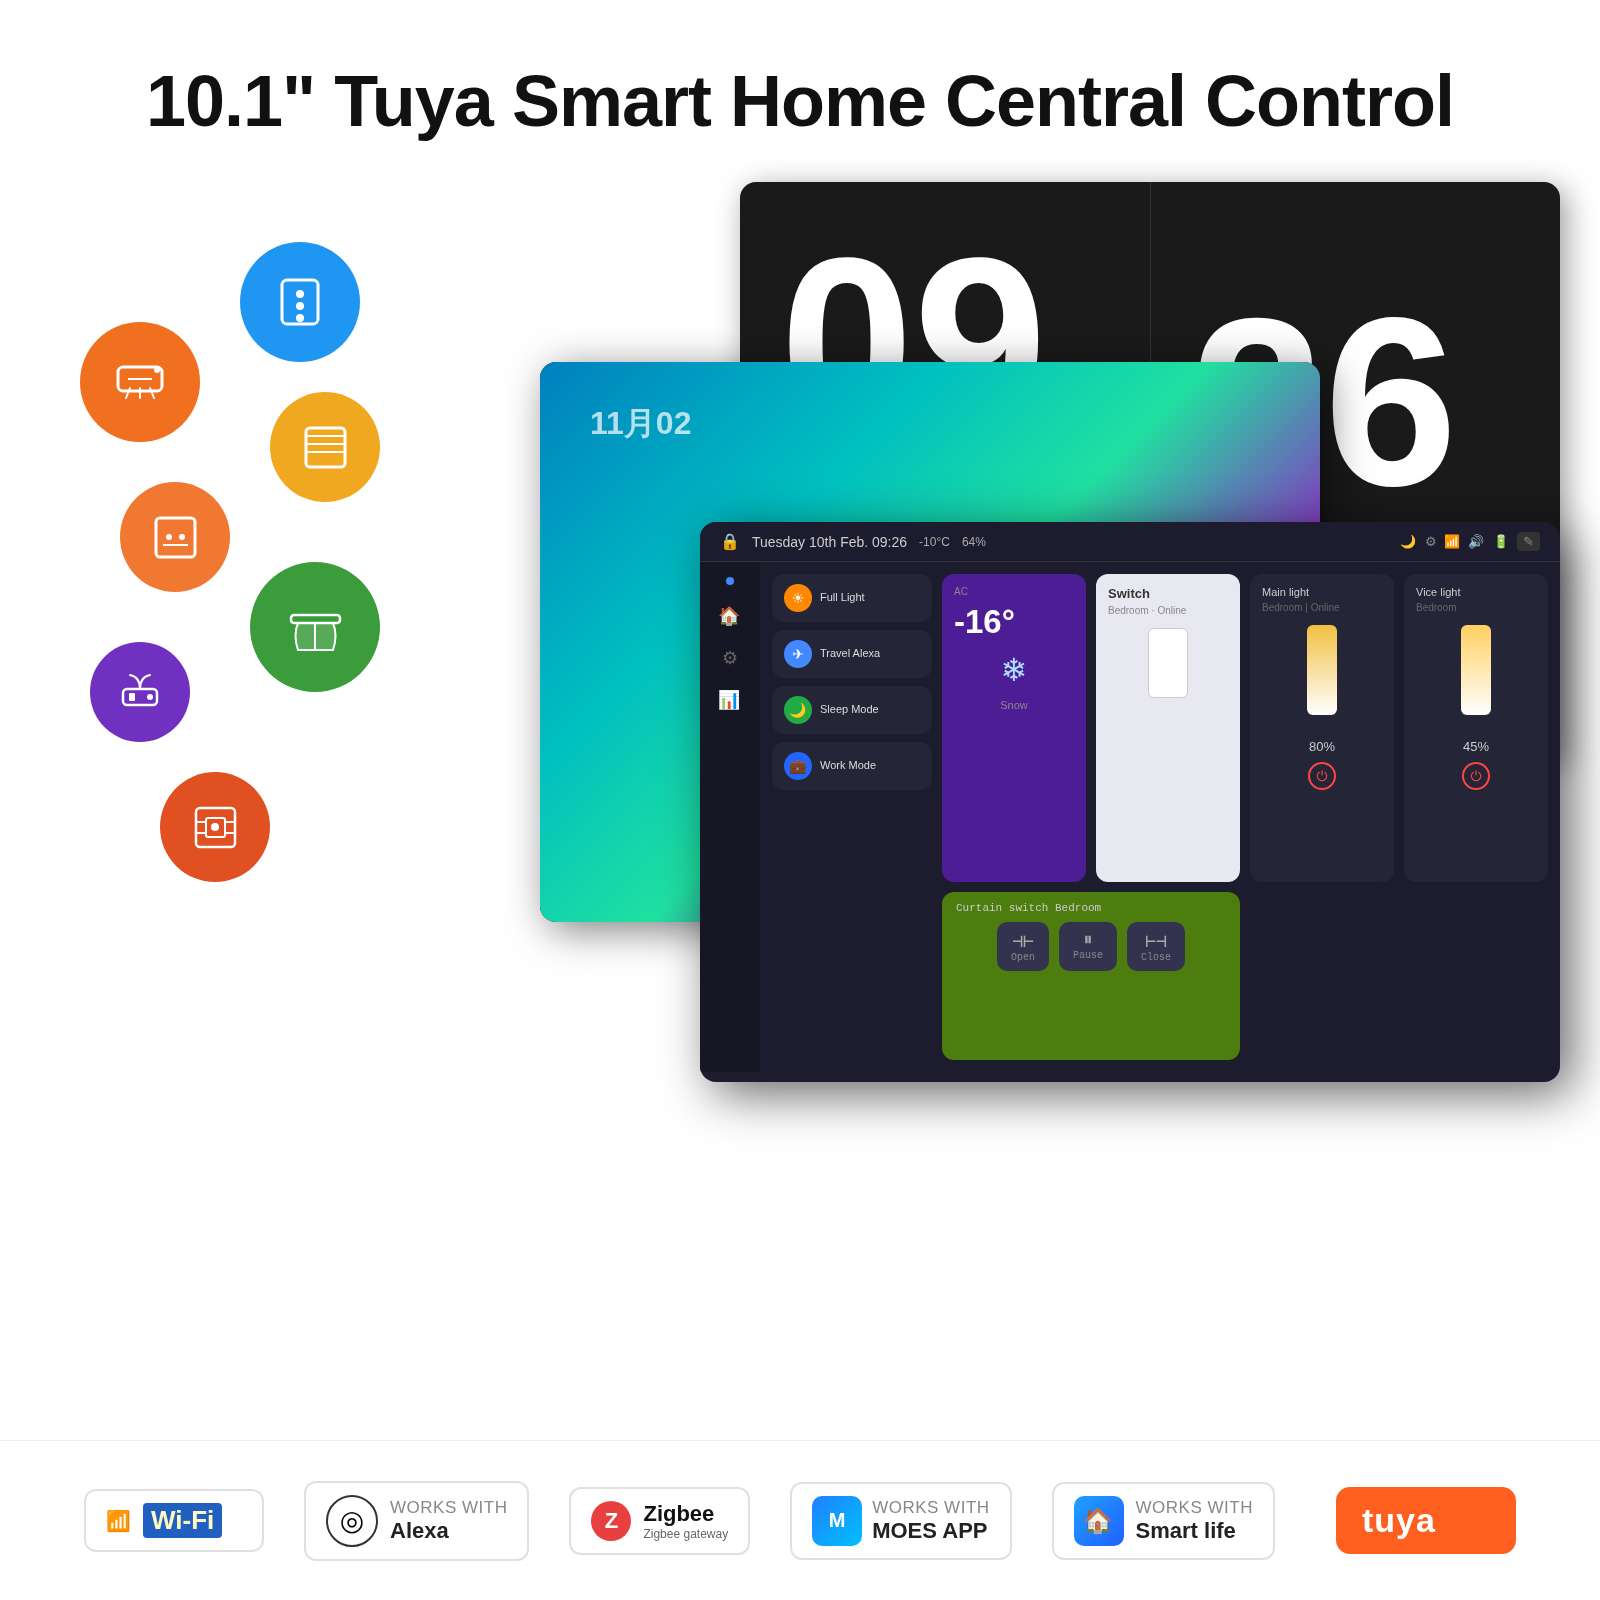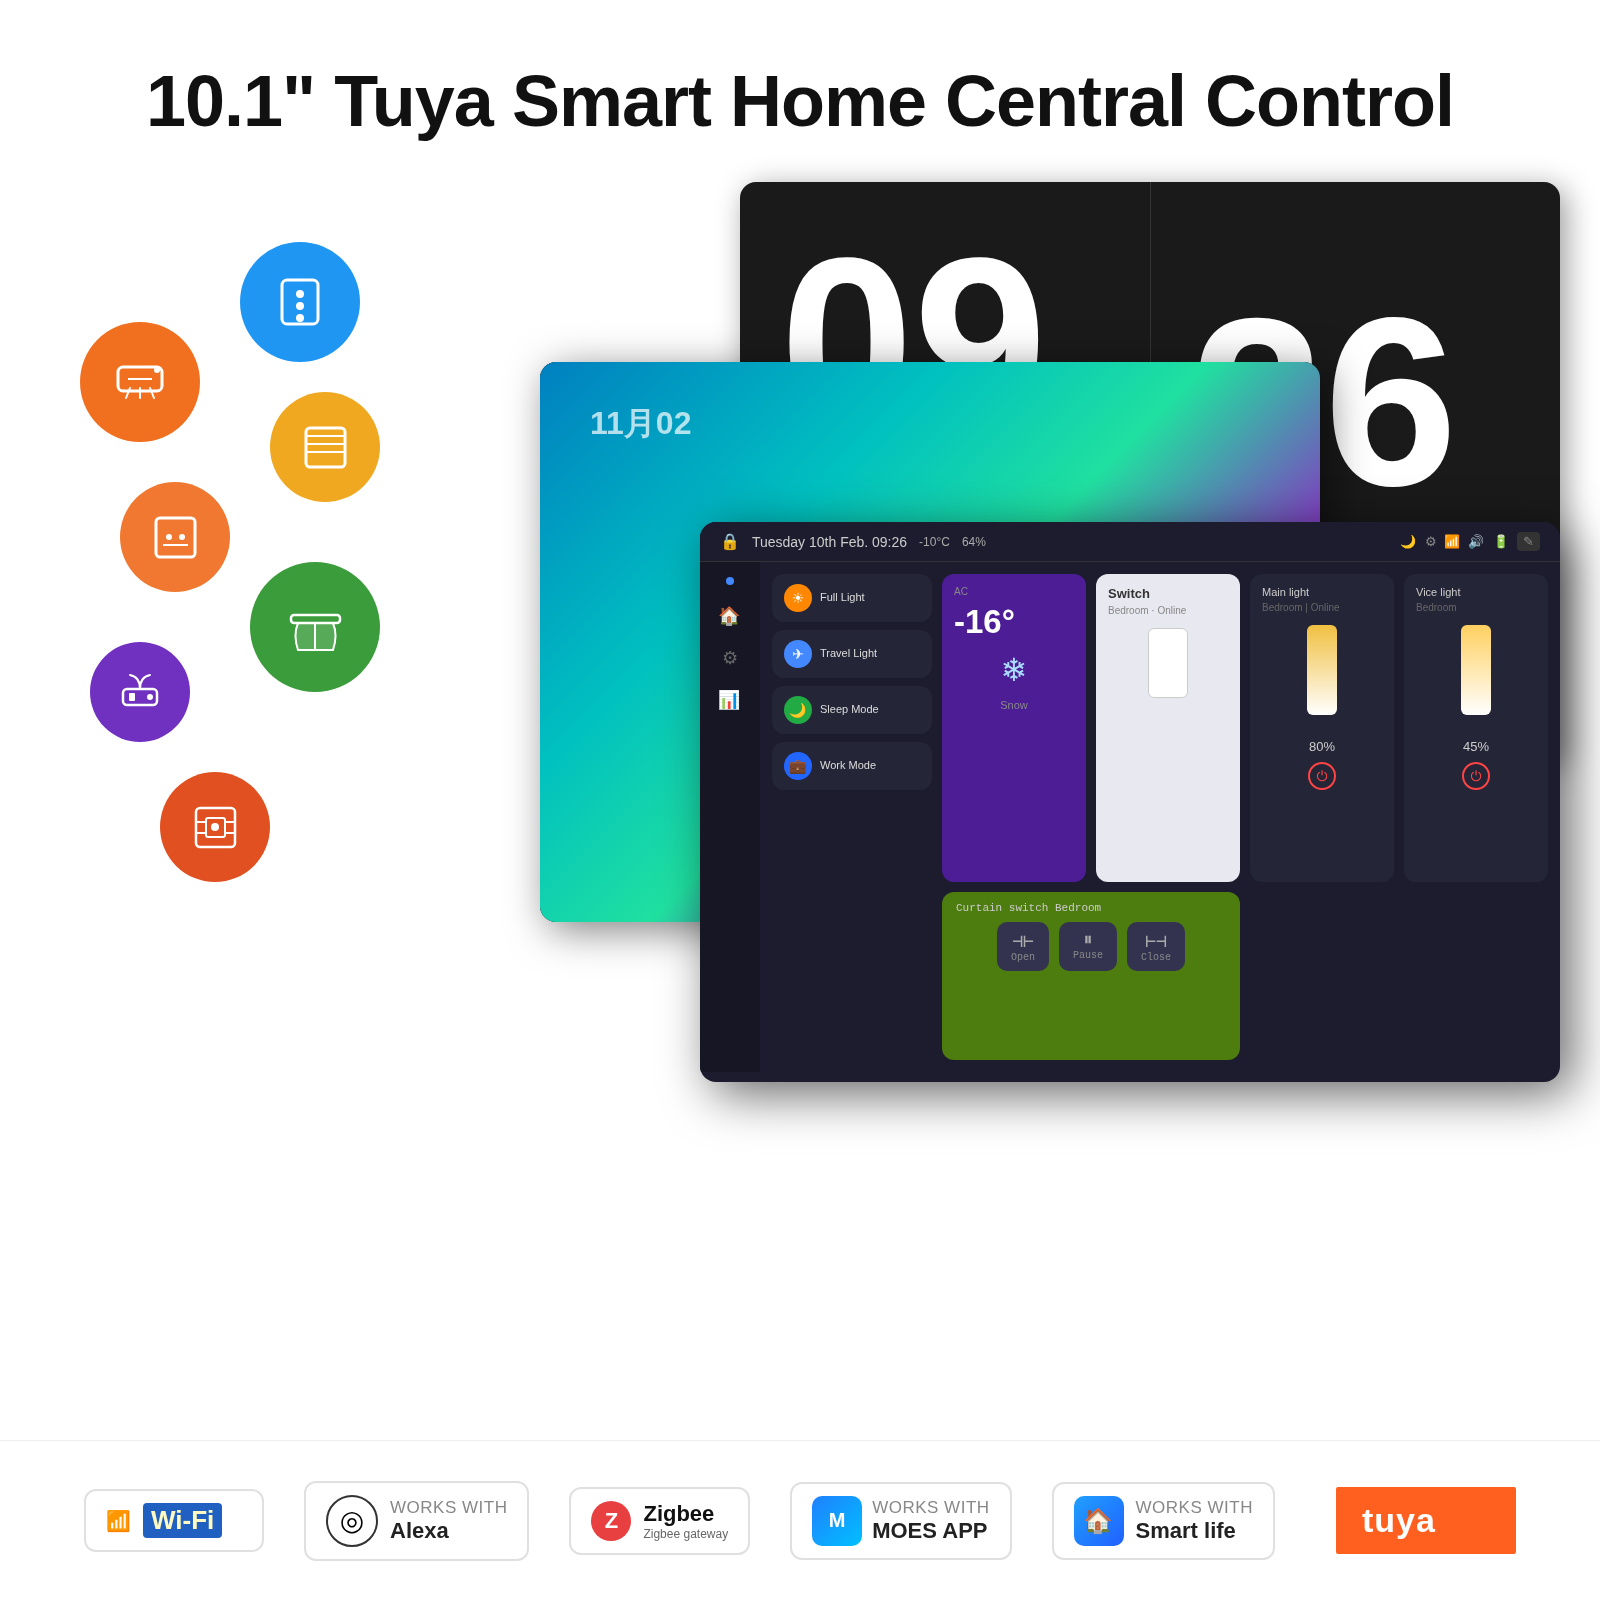--- a/index.html
+++ b/index.html
@@ -510,21 +510,21 @@
       border-radius: 10px;
       display: flex;
       align-items: center;
       justify-content: center;
       font-size: 24px;
     }
 
     .tuya-badge {
       background: #ff6020;
       border-color: #ff6020;
-      border-radius: 2px;
+      border-radius: 14px;
       padding: 12px 24px;
       margin-left: 21px;
     }
 
     .tuya-text {
       font-size: 34px;
       font-weight: 900;
       color: #fff;
       letter-spacing: 1px;
     }
@@ -655,21 +655,21 @@
 
         <div class="front-main">
 
           <div class="scene-list">
             <div class="scene-item">
               <div class="scene-icon orange">☀</div>
               <span class="scene-label">Full Light</span>
             </div>
             <div class="scene-item">
               <div class="scene-icon">✈</div>
-              <span class="scene-label">Travel Light</span>
+              <span class="scene-label">Travel Alexa</span>
             </div>
             <div class="scene-item">
               <div class="scene-icon green">🌙</div>
               <span class="scene-label">Sleep Mode</span>
             </div>
             <div class="scene-item">
               <div class="scene-icon blue2">💼</div>
               <span class="scene-label">Work Mode</span>
             </div>
           </div>

